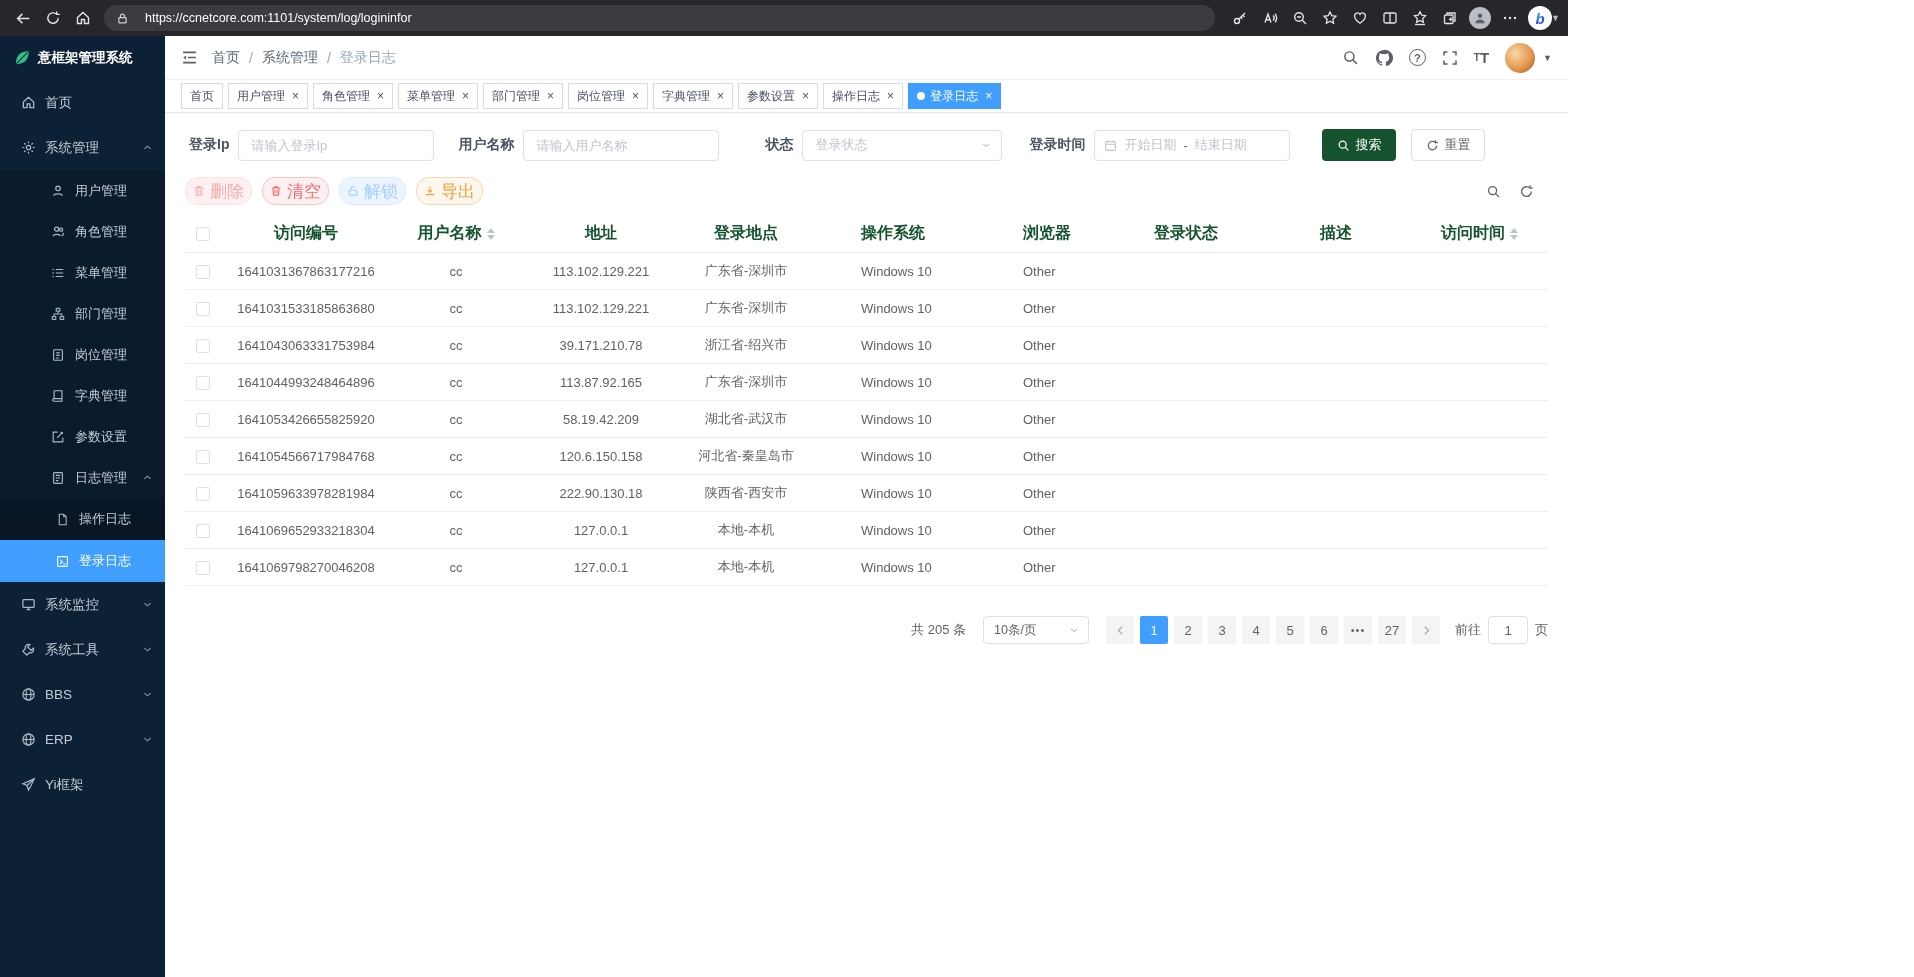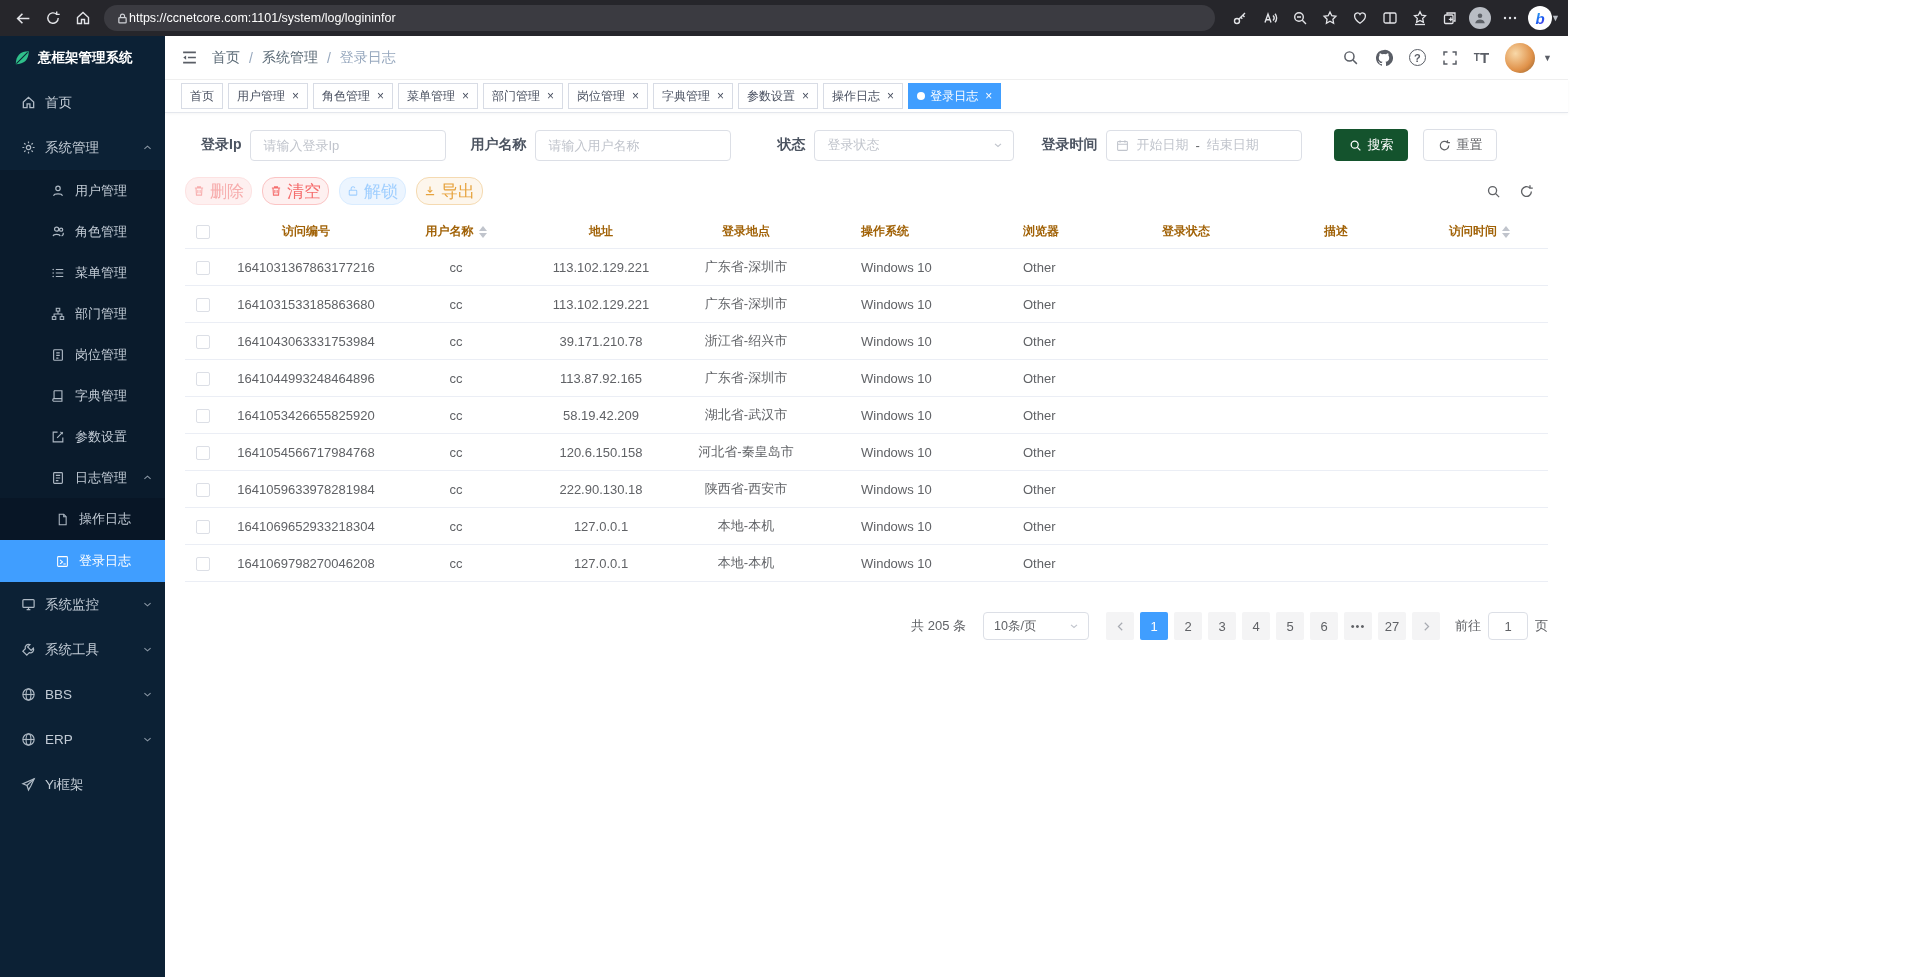--- a/index.html
+++ b/index.html
@@ -4,21 +4,21 @@
 <style>
   * { box-sizing: border-box; margin: 0; padding: 0; }
   html,body { width:1914px; height:977px; background:#fff; font-family:"Liberation Sans","DejaVu Sans",sans-serif; }
   .screen { position:relative; width:1914px; height:977px; overflow:hidden; background:#fff; }
   .window { position:absolute; left:0; top:0; width:1568px; height:977px; display:flex; flex-direction:column; }
 
   
   .browser-bar { height:36px; background:#26262b; display:flex; align-items:center; padding:0 8px; flex-shrink:0; }
   .bicon { width:30px; height:28px; display:flex; align-items:center; justify-content:center; color:#e3e4e8; border-radius:4px; flex-shrink:0; }
   .bicon svg { display:block; }
-  .addressbar { flex:1; height:26px; margin:0 10px 0 6px; background:#3b3b41; border-radius:13px; display:flex; align-items:center; padding:0 12px; gap:0; color:#fff; min-width:0; }
+  .addressbar { flex:1; height:26px; margin:0 10px 0 6px; background:#3b3b41; border-radius:13px; display:flex; align-items:center; padding:0 12px; gap:16px; color:#fff; min-width:0; }
   .addressbar .url { font-size:12.5px; color:#fdfdfd; white-space:nowrap; overflow:hidden; }
   .b-avatar { width:22px; height:22px; border-radius:50%; background:#b9bdc4; display:flex; align-items:center; justify-content:center; color:#5d6167; }
   .copilot { width:24px; height:24px; border-radius:50%; background:#fff; display:flex; align-items:center; justify-content:center; font-weight:bold; font-size:15px; }
   .copilot b { background:linear-gradient(135deg,#31c0f0,#1b54f0 60%,#8a2bd8); -webkit-background-clip:text; background-clip:text; color:transparent; font-style:italic; }
   .b-caret { color:#b9bdc4; font-size:9px; margin-left:-4px; }
 
   
   .app { flex:1; display:flex; min-height:0; }
   .sidebar { width:165px; background:#0c2135; color:#c3ccd6; flex-shrink:0; font-size:13.5px; overflow:hidden; }
   .logo { height:44px; display:flex; align-items:center; gap:7px; padding-left:13px; color:#fff; font-weight:bold; font-size:13.5px; white-space:nowrap;text-align:right; }
@@ -51,21 +51,21 @@
 
   
   .tags { height:33px; display:flex; align-items:center; gap:5px; padding:0 16px; border-bottom:1px solid #e4e7ed; flex-shrink:0; box-shadow:0 1px 3px rgba(0,0,0,.04); }
   .tag { height:26px; display:inline-flex; align-items:center; gap:5px; padding:0 8px; border:1px solid #d8dce5; background:#fff; color:#495060; font-size:12px; cursor:pointer; white-space:nowrap; }
   .tag .x { font-size:12px; line-height:1; margin-left:2px; }
   .tag.active { background:#409eff; border-color:#409eff; color:#fff; }
   .tag .dot { width:8px; height:8px; border-radius:50%; background:#fff; display:inline-block; }
 
   
   .content { flex:1; padding:8px 20px 0; overflow:hidden; }
-  .search-row { display:flex; align-items:center; margin:8px 16px 16px; font-size:14px; }
+  .search-row { display:flex; align-items:center; margin:8px 4px 16px; font-size:14px; }
   .sf { display:flex; align-items:center; }
   .sf-label { font-weight:bold; color:#4c5461; margin-right:9px; white-space:nowrap; }
   .sf-input { width:196px; height:31px; border:1px solid #dcdfe6; border-radius:4px; padding:0 12px; font-size:13px; color:#606266; outline:none; }
   .sf-input::placeholder { color:#c0c4cc; }
   .sf-box { height:31px; border:1px solid #dcdfe6; border-radius:4px; display:flex; align-items:center; font-size:13px; color:#c0c4cc; background:#fff; cursor:pointer; }
   .sf-select { width:200px; padding:0 9px 0 12px; justify-content:space-between; }
   .sf-select .chev { color:#c0c4cc; display:flex; }
   .sf-date { width:196px; padding:0 9px; gap:7px; }
   .sf-date .dsep { color:#606266; }
   .btn { height:32px; border-radius:4px; display:inline-flex; align-items:center; gap:5px; font-size:13px; cursor:pointer; border:1px solid transparent; padding:0 14px; }
@@ -77,21 +77,21 @@
   .tbtn svg { flex-shrink:0; }
   .t-danger-dis { color:#f7adad; background:#fef0f0; border-color:#fde2e2; }
   .t-danger { color:#f56c6c; background:#fef0f0; border-color:#fbc4c4; }
   .t-primary-dis { color:#a0cfff; background:#ecf5ff; border-color:#d9ecff; }
   .t-warning { color:#e6a23c; background:#fdf6ec; border-color:#f5dab1;justify-content:center; }
   .mini-icons { margin-left:auto; display:flex; align-items:center; gap:18px; color:#606266; padding-right:14px; }
   .mini-icons span { display:flex; cursor:pointer; }
 
   
   table { width:100%; border-collapse:collapse; table-layout:fixed; }
-  th { font-size:12px; color:#a16207; font-weight:bold; padding:8px 0; border-bottom:1px solid #ebeef5; text-align:center; white-space:nowrap; }
+  th { font-size:16px; color:#14532d; font-weight:bold; padding:8px 0; border-bottom:1px solid #ebeef5; text-align:center; white-space:nowrap; }
   td { font-size:13px; color:#606266; padding:9px 0; border-bottom:1px solid #ebeef5; text-align:center; white-space:nowrap; overflow:hidden; }
   th.al, td.al { text-align:left; }
   th.pl-os, td.pl-os { padding-left:50px; }
   th.pl-br, td.pl-br { padding-left:62px; }
   .checkbox { width:14px; height:14px; border:1px solid #dcdfe6; border-radius:2px; display:inline-block; background:#fff; vertical-align:middle; cursor:pointer; }
   .sort { display:inline-flex; flex-direction:column; margin-left:5px; vertical-align:middle; }
   .sort i { display:block; width:0; height:0; border-left:4px solid transparent; border-right:4px solid transparent; }
   .sort .up { border-bottom:5px solid #c0c4cc; margin-bottom:2px; }
   .sort .dn { border-top:5px solid #c0c4cc; }
 

